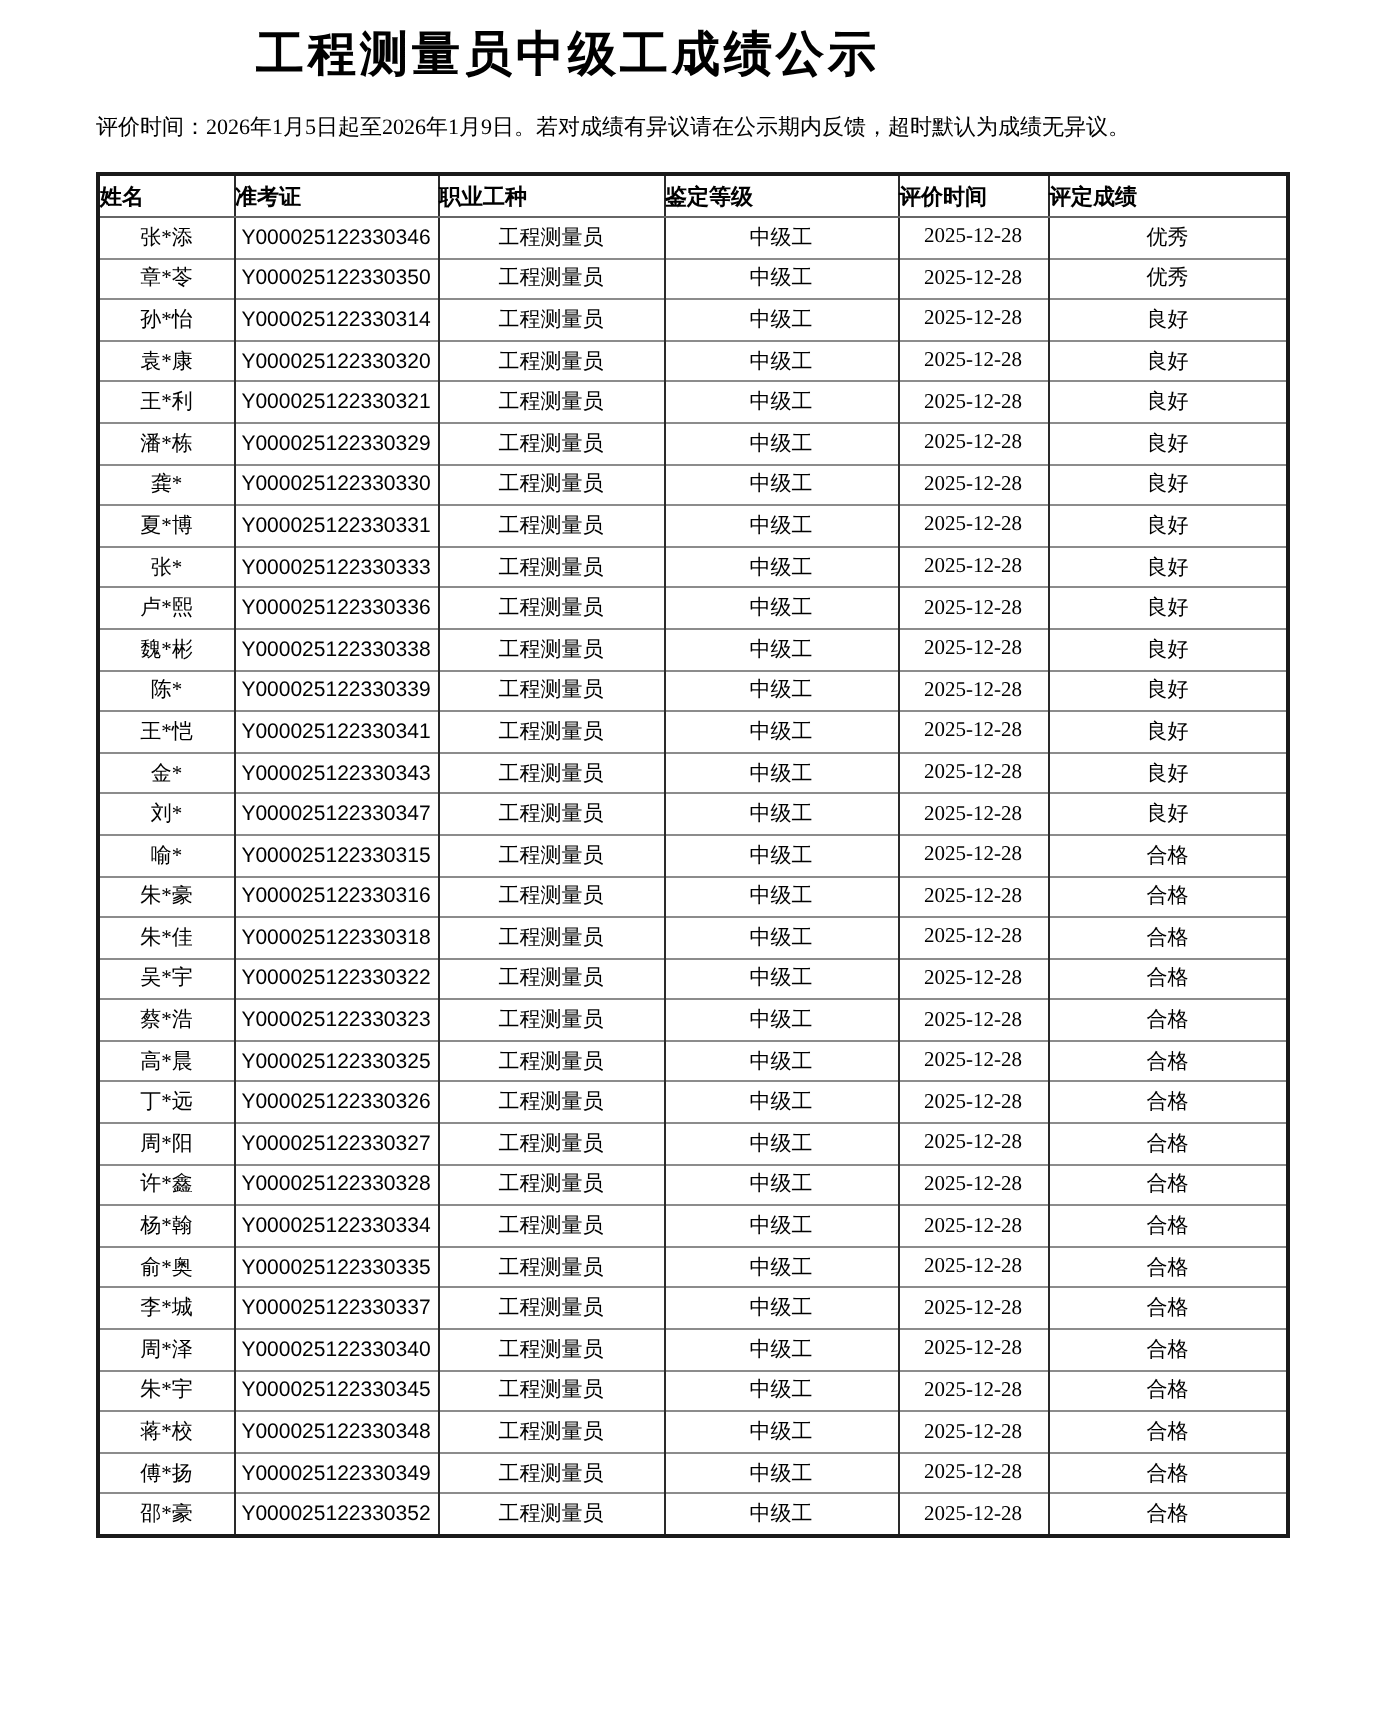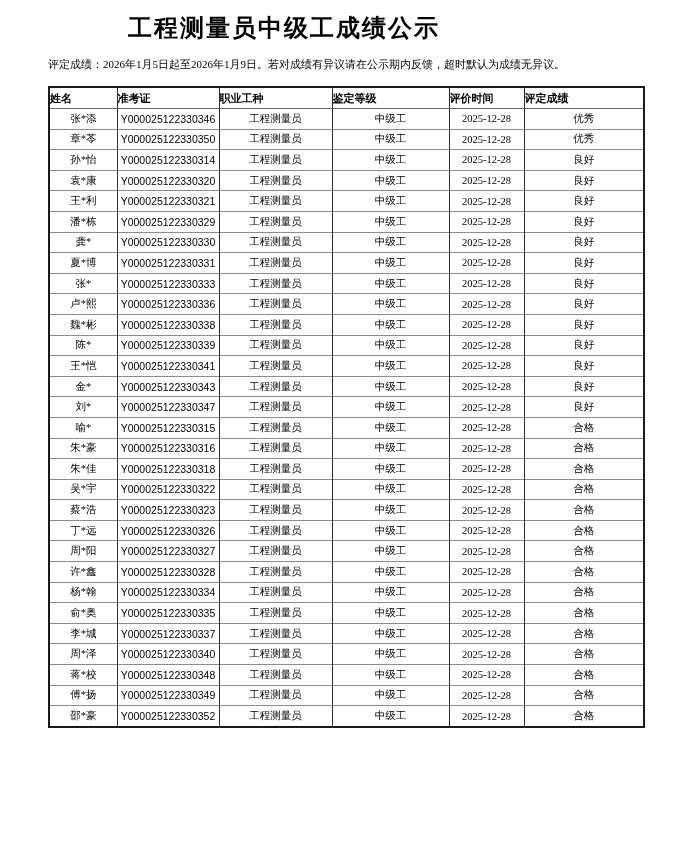--- a/index.html
+++ b/index.html
@@ -78,21 +78,21 @@
   }
   table.results td.c4{
     font-family:"Liberation Serif", serif;
   }
 </style>
 </head>
 <body>
 
 <div class="page">
   <h1 class="title">工程测量员中级工成绩公示</h1>
-  <p class="notice">评定成绩：2026年1月5日起至2026年1月9日。若对成绩有异议请在公示期内反馈，超时默认为成绩无异议。</p>
+  <p class="notice">评价时间：2026年1月5日起至2026年1月9日。若对成绩有异议请在公示期内反馈，超时默认为成绩无异议。</p>
   <table class="results">
     <colgroup>
         <col style="width: 68px;">
         <col style="width: 102px;">
         <col style="width: 113px;">
         <col style="width: 117px;">
         <col style="width: 75px;">
         <col style="width: 120px;">
       </colgroup>
     <thead>
@@ -260,20 +260,28 @@
         </tr>
         <tr>
           <td class="c0">蔡*浩</td>
           <td class="c1">Y000025122330323</td>
           <td class="c2">工程测量员</td>
           <td class="c3">中级工</td>
           <td class="c4">2025-12-28</td>
           <td class="c5">合格</td>
         </tr>
         <tr>
+          <td class="c0">高*晨</td>
+          <td class="c1">Y000025122330325</td>
+          <td class="c2">工程测量员</td>
+          <td class="c3">中级工</td>
+          <td class="c4">2025-12-28</td>
+          <td class="c5">合格</td>
+        </tr>
+        <tr>
           <td class="c0">丁*远</td>
           <td class="c1">Y000025122330326</td>
           <td class="c2">工程测量员</td>
           <td class="c3">中级工</td>
           <td class="c4">2025-12-28</td>
           <td class="c5">合格</td>
         </tr>
         <tr>
           <td class="c0">周*阳</td>
           <td class="c1">Y000025122330327</td>
@@ -310,20 +318,28 @@
           <td class="c0">李*城</td>
           <td class="c1">Y000025122330337</td>
           <td class="c2">工程测量员</td>
           <td class="c3">中级工</td>
           <td class="c4">2025-12-28</td>
           <td class="c5">合格</td>
         </tr>
         <tr>
           <td class="c0">周*泽</td>
           <td class="c1">Y000025122330340</td>
+          <td class="c2">工程测量员</td>
+          <td class="c3">中级工</td>
+          <td class="c4">2025-12-28</td>
+          <td class="c5">合格</td>
+        </tr>
+        <tr>
+          <td class="c0">朱*宇</td>
+          <td class="c1">Y000025122330345</td>
           <td class="c2">工程测量员</td>
           <td class="c3">中级工</td>
           <td class="c4">2025-12-28</td>
           <td class="c5">合格</td>
         </tr>
         <tr>
           <td class="c0">蒋*校</td>
           <td class="c1">Y000025122330348</td>
           <td class="c2">工程测量员</td>
           <td class="c3">中级工</td>

